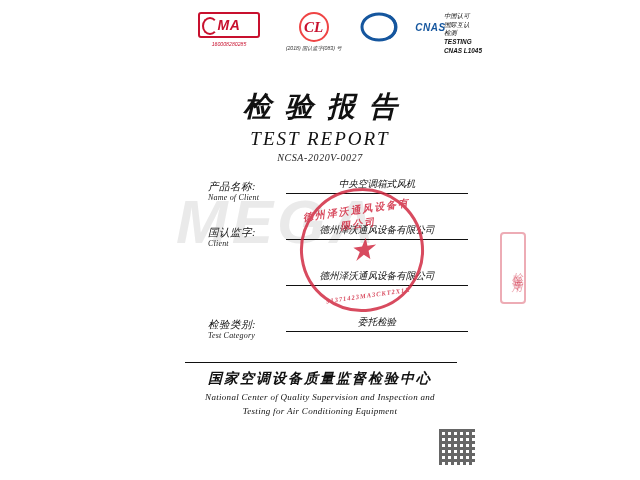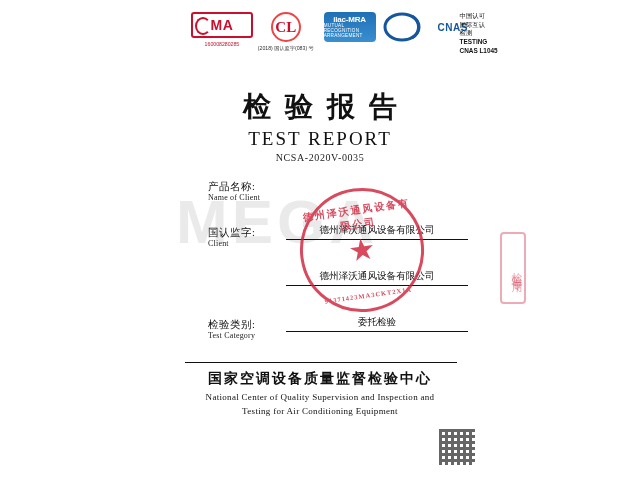--- a/index.html
+++ b/index.html
@@ -12,20 +12,21 @@
     height: 480px;
     overflow: hidden;
     font-family: "Liberation Serif", serif;
     color: #1a1a1a;
   }
   .page {
     position: relative;
     width: 640px;
     height: 468px;
     background: #ffffff;
+    font-style: italic;
   }
 
   
   .logo-row {
     position: absolute;
     top: 12px;
     left: 190px;
     width: 340px;
     height: 62px;
     display: flex;
@@ -379,26 +380,20 @@
       <div class="code-red">160008280285</div>
     </div>
 
     <div class="logo-cell">
       <div class="circ-logo">
         <span class="inner">CL</span>
       </div>
       <div class="code-dark">(2018) 国认监字(083) 号</div>
     </div>
 
-    <div class="logo-cell">
-      <div class="ilac-box">
-        <span class="t1">ilac-MRA</span>
-        <span class="t2">MUTUAL RECOGNITION ARRANGEMENT</span>
-      </div>
-    </div>
 
     <div class="logo-cell cnas-wrap">
       <div class="cnas-mark">
         <svg width="56" height="30" viewBox="0 0 56 30" aria-hidden="true">
           <ellipse cx="20" cy="15" rx="17" ry="13" fill="none" stroke="#15569e" stroke-width="3"></ellipse>
           <path d="M30 4 A14 13 0 0 1 30 26" fill="none" stroke="#15569e" stroke-width="3"></path>
         </svg>
       </div>
       <div class="cnas-text">CNAS</div>
     </div>
@@ -408,31 +403,32 @@
       <div>国际互认</div>
       <div>检测</div>
       <div class="bold">TESTING</div>
       <div class="bold">CNAS L1045</div>
     </div>
 
   </div>
 
   <div class="title-cn">检验报告</div>
   <div class="title-en">TEST REPORT</div>
-  <div class="report-no">NCSA-2020V-0035</div>
+  <div class="report-no">NCSA-2020V-0027</div>
 
   <div class="watermark">MEGA</div>
 
   <div class="fields">
 
     <div class="field-row">
       <div class="field-label">
         <span class="cn">产品名称:</span>
         <span class="en">Name of Client</span>
       </div>
+      <div class="field-value">中央空调箱式风机</div>
     </div>
 
     <div class="field-row">
       <div class="field-label">
         <span class="cn">国认监字:</span>
         <span class="en">Client</span>
       </div>
       <div class="field-value">德州泽沃通风设备有限公司</div>
     </div>
 

